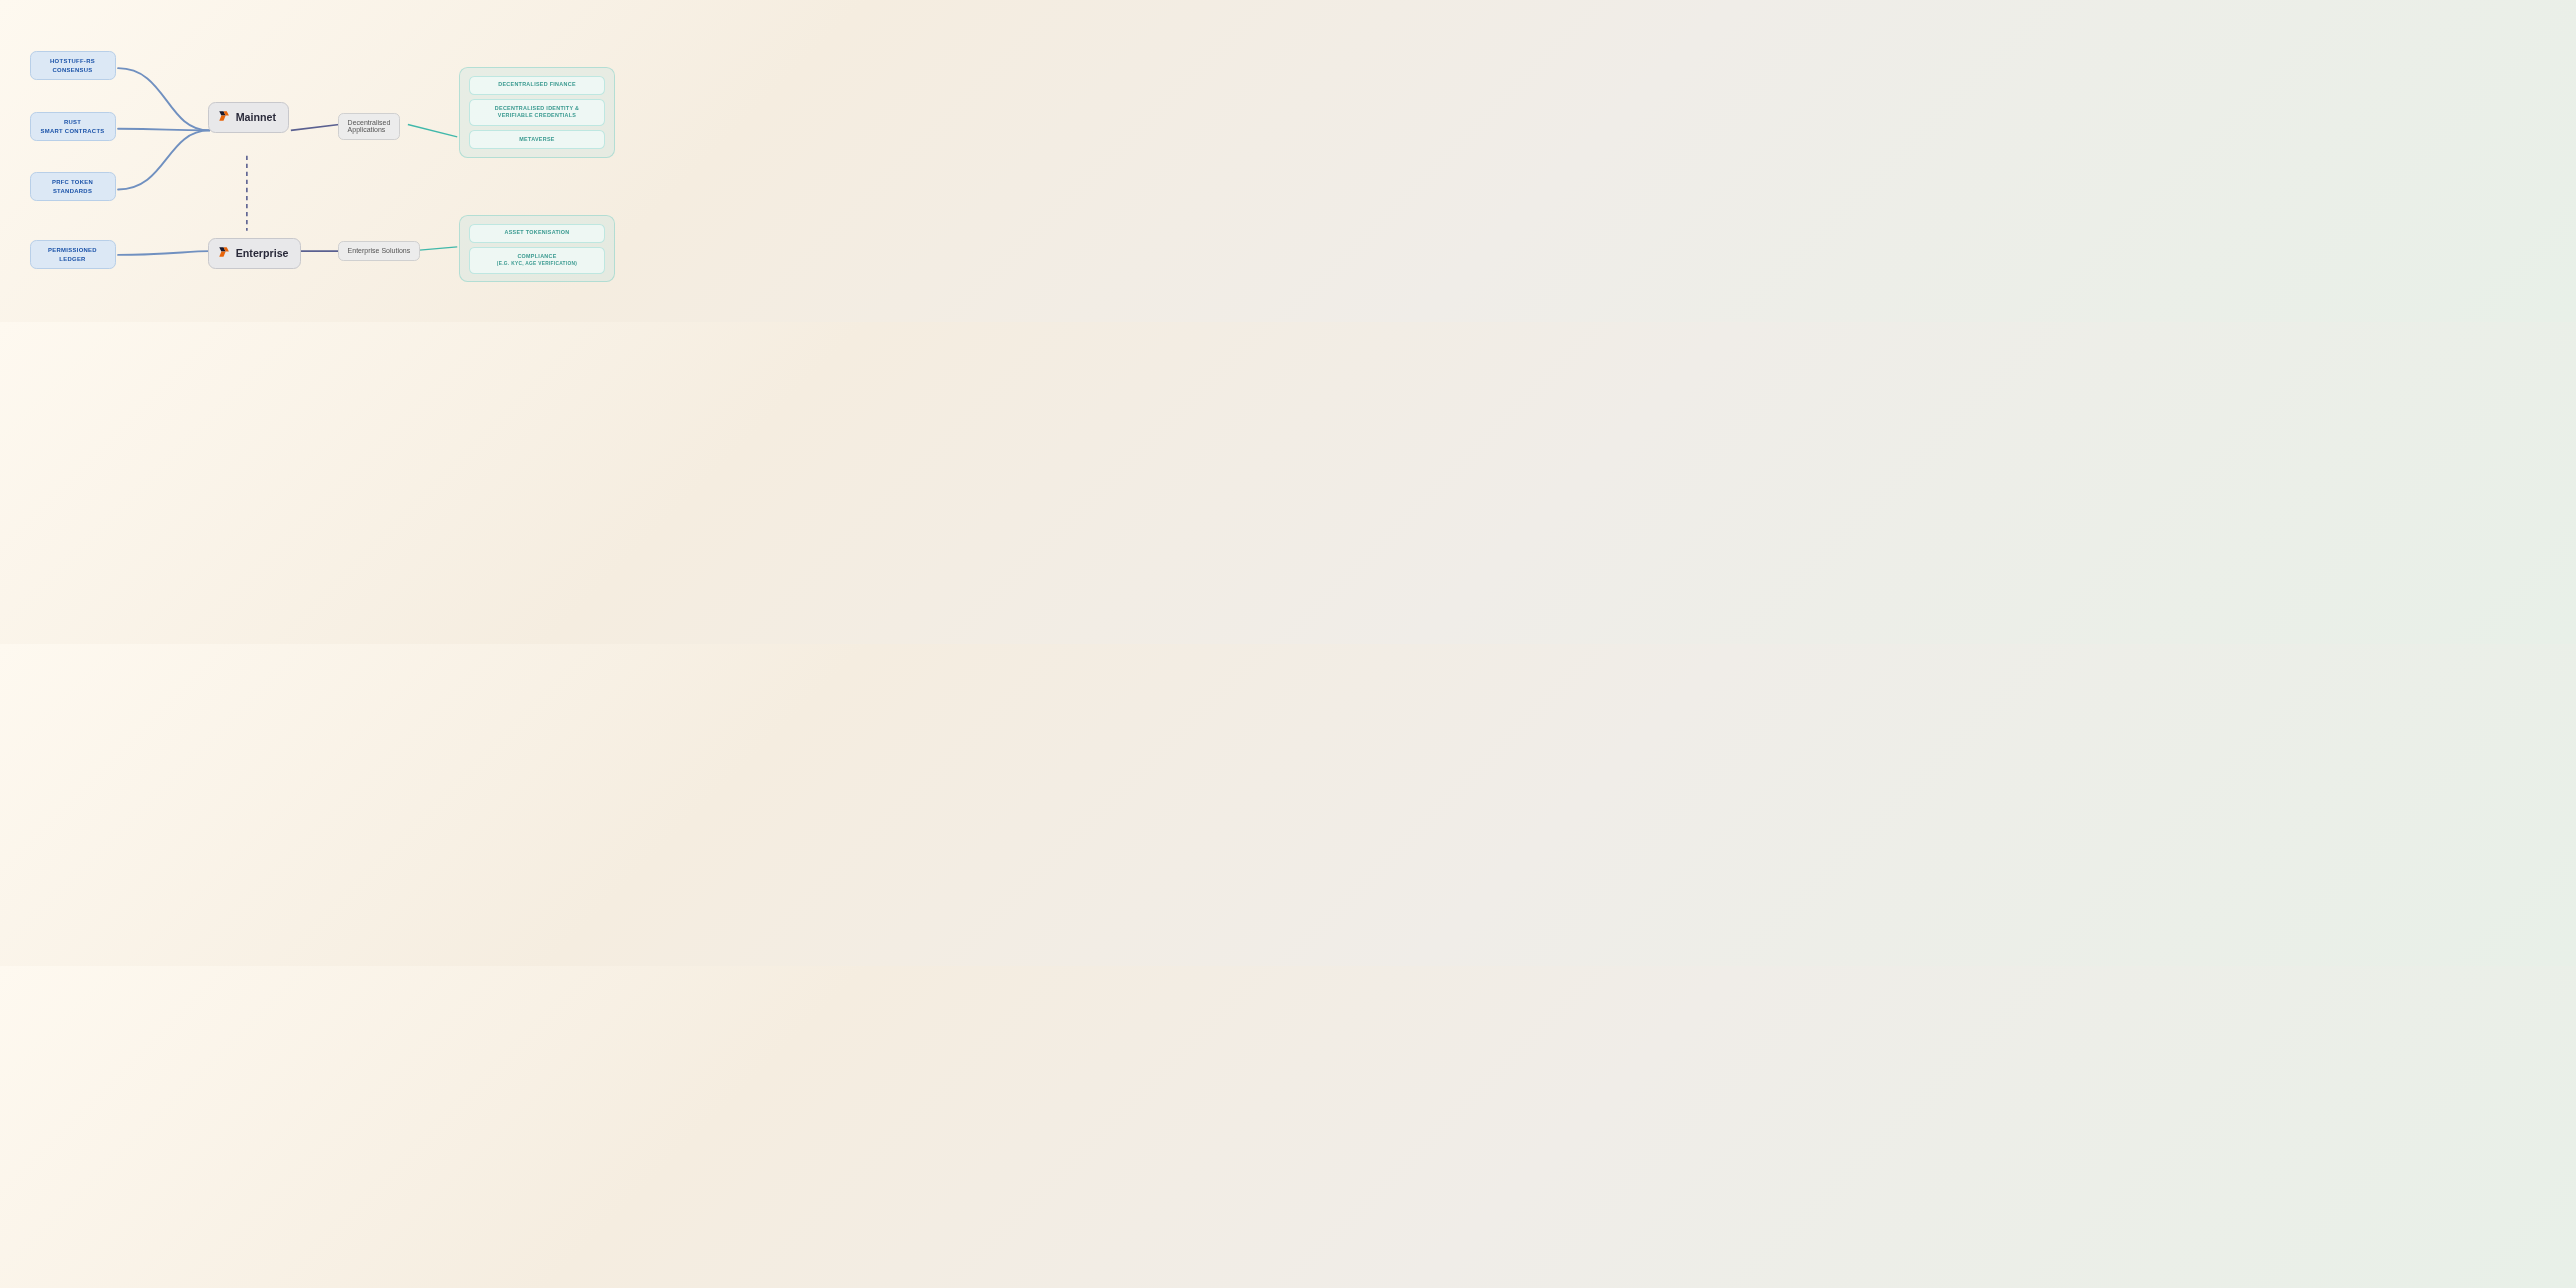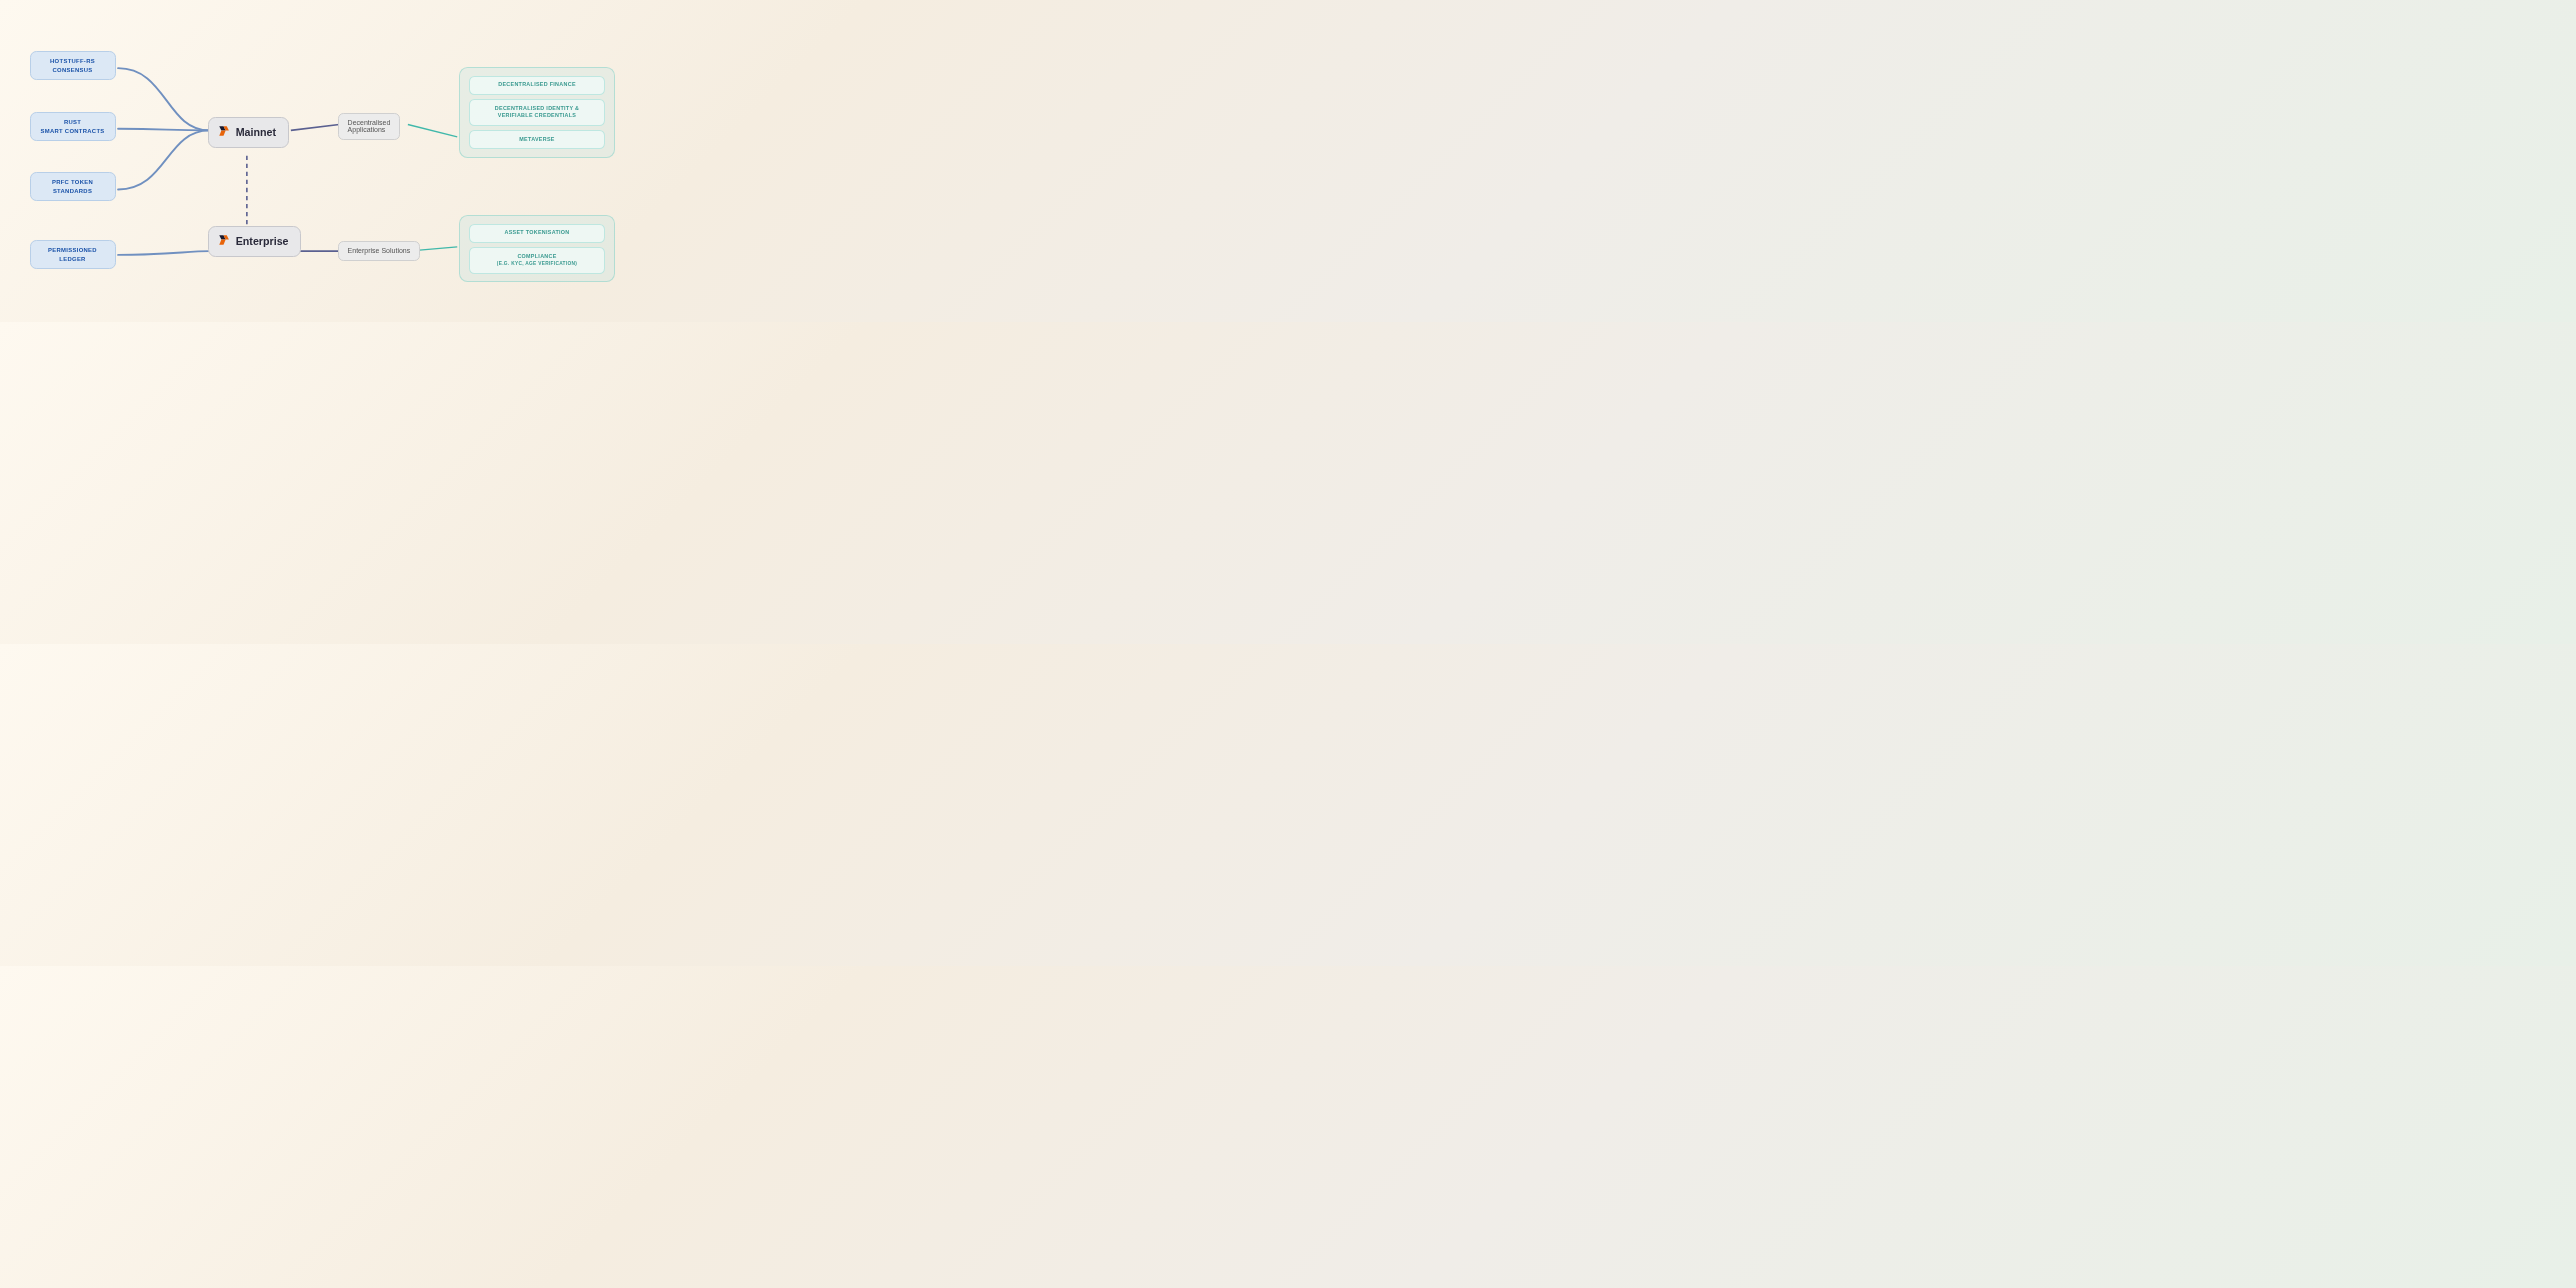--- a/index.html
+++ b/index.html
@@ -138,31 +138,31 @@
   </div>
 
   <div class="left-node" style="top: 172px; left: 29.5px; width: 86px;">
     <span>PRFC TOKEN<br>STANDARDS</span>
   </div>
 
   <div class="left-node" style="top: 240px; left: 29.5px; width: 86px;">
     <span>PERMISSIONED<br>LEDGER</span>
   </div>
 
-  <div class="center-node" style="top: 117px; left: 208px;">
+  <div class="center-node" style="top: 102px; left: 208px;">
     <svg class="logo-icon" viewBox="0 0 30 30">
 
       <polygon points="8,4 16,4 20,12 12,12" fill="#1a1a2e"></polygon>
       <polygon points="12,12 20,12 16,22 8,22" fill="#e8640a"></polygon>
       <polygon points="16,4 22,4 26,12 20,12" fill="#e8640a"></polygon>
     </svg>
     <span>Mainnet</span>
   </div>
 
-  <div class="center-node" style="top: 226px; left: 208px; text-align: center;">
+  <div class="center-node" style="top: 238px; left: 208px; text-align: center;">
     <svg class="logo-icon" viewBox="0 0 30 30">
       <polygon points="8,4 16,4 20,12 12,12" fill="#1a1a2e"></polygon>
       <polygon points="12,12 20,12 16,22 8,22" fill="#e8640a"></polygon>
       <polygon points="16,4 22,4 26,12 20,12" fill="#e8640a"></polygon>
     </svg>
     <span>Enterprise</span>
   </div>
 
   <div class="mid-node" style="top: 113px; left: 338px;">
     <span>Decentralised<br>Applications</span>

